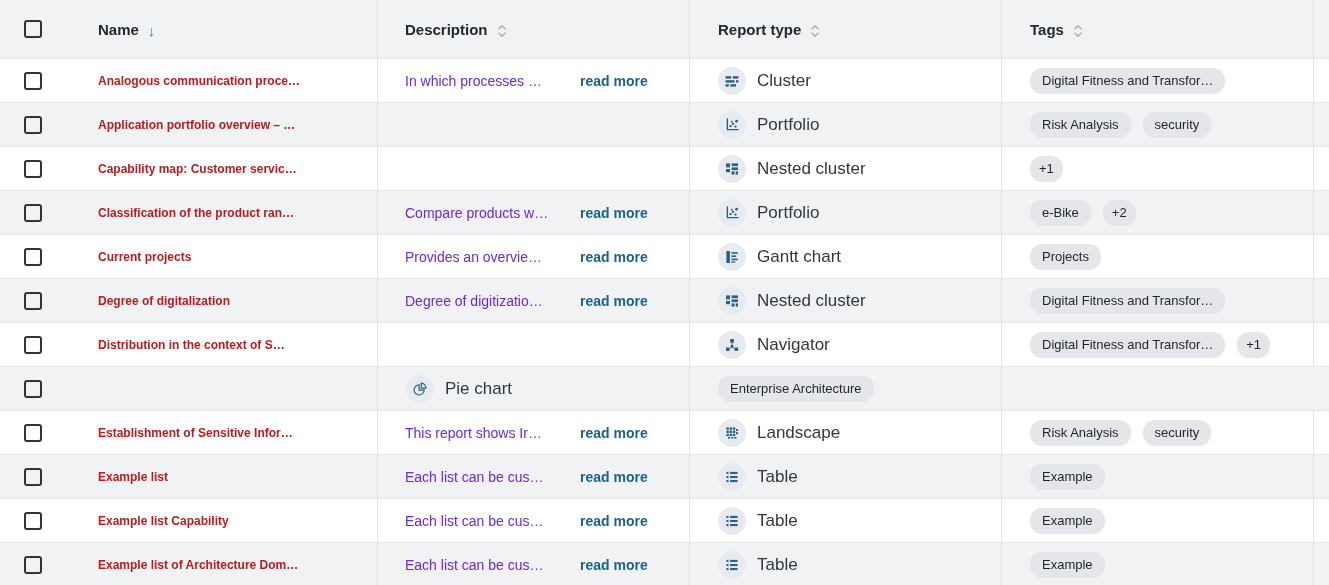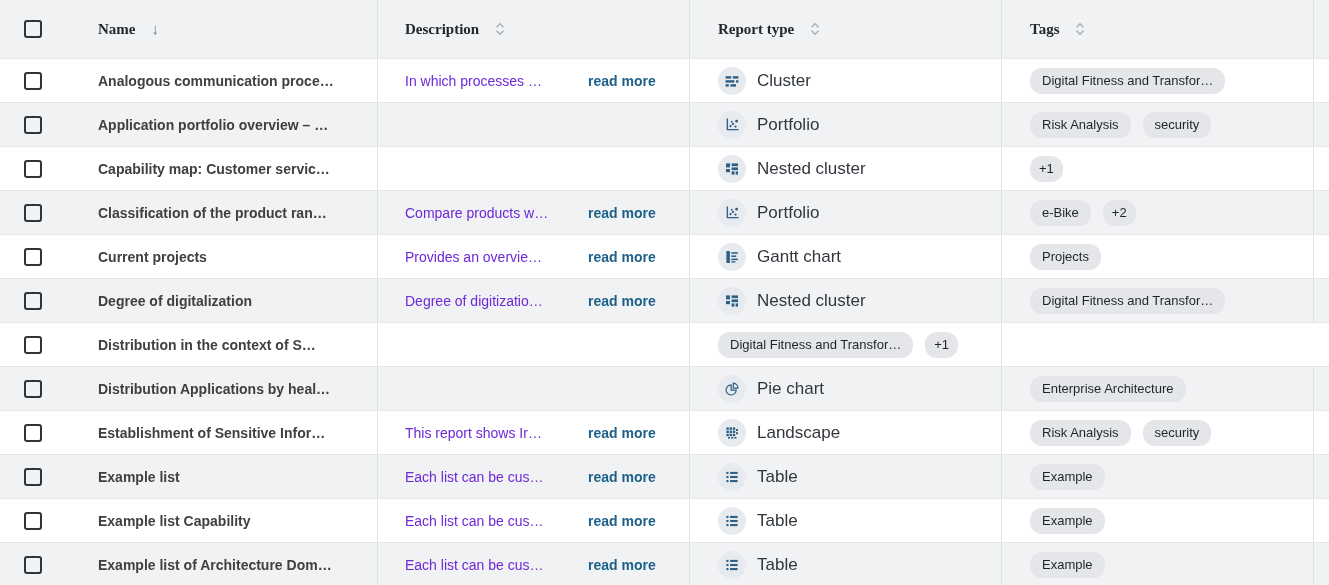--- a/index.html
+++ b/index.html
@@ -12,26 +12,26 @@
   .trow.striped{background:#f1f2f4;}
   .cell{height:100%;display:flex;align-items:center;overflow:hidden;}
   .cell.bordered{border-right:1px solid #e0e3e6;}
   .checkbox-cell{padding-left:24px;}
   .checkbox{width:18px;height:18px;border:2px solid #2f3439;border-radius:3px;background:transparent;cursor:pointer;flex:none;}
   .name-cell{padding-left:32px;padding-right:16px;}
   .desc-cell{padding-left:27px;padding-right:12px;}
   .report-cell{padding-left:28px;}
   .tags-cell{padding-left:28px;gap:12px;}
   .hdr-label{font-size:15px;font-weight:700;color:#23282d;white-space:nowrap;}
-  .hdr-flex{display:flex;align-items:center;gap:16px;cursor:pointer;font-family:Liberation Serif, serif;}
+  .hdr-flex{display:flex;align-items:flex-end;gap:9px;cursor:pointer;}
   .sort-arrow{color:#4d7ca2;font-size:15px;font-weight:400;line-height:1;}
   .sort-chevrons{display:flex;flex-direction:column;gap:1px;}
-  .name-link{font-size:14px;font-weight:700;color:#404040;text-decoration:none;white-space:nowrap;overflow:hidden;text-overflow:ellipsis;cursor:pointer;}
+  .name-link{font-size:12px;font-weight:700;color:#b91c1c;text-decoration:none;white-space:nowrap;overflow:hidden;text-overflow:ellipsis;cursor:pointer;}
   .desc-text{font-size:14px;color:#6d28d9;white-space:nowrap;overflow:hidden;width:158px;flex:none;}
-  .read-more{font-size:14px;font-weight:700;color:#1d6089;margin-left:25px;white-space:nowrap;cursor:pointer;}
+  .read-more{font-size:14px;font-weight:700;color:#1d6089;margin-left:17px;white-space:nowrap;cursor:pointer;}
   .rt-icon-circle{width:28px;height:28px;border-radius:50%;background:#e7eaee;display:flex;align-items:center;justify-content:center;flex:none;margin-right:11px;color:#2d5f84;}
   .rt-icon-circle svg{display:block;}
   .rt-label{font-size:17px;color:#31373d;white-space:nowrap;}
   .tag-pill{height:26px;display:inline-flex;align-items:center;padding:0 12px;border-radius:12px;background:#e4e6e9;font-size:13px;color:#1f2429;white-space:nowrap;max-width:200px;overflow:hidden;text-overflow:ellipsis;flex:none;}
   .tag-pill.more{padding:0 9px;}
 </style>
 </head>
 <body>
 
 <div id="app">
@@ -252,32 +252,41 @@
         <div class="cell"></div>
       </div>
       <div class="grid-row trow">
         <div class="cell checkbox-cell">
           <div class="checkbox"></div>
         </div>
         <div class="cell bordered name-cell">
           <a class="name-link">Distribution in the context of S…</a>
         </div>
         <div class="cell bordered desc-cell"></div>
+        <div class="cell bordered report-cell">
+          <span class="rt-icon-circle">
+            <svg width="16" height="16" viewBox="0 0 20 20" fill="currentColor" xmlns="http://www.w3.org/2000/svg">
+              <path d="M10.1 7.1v2.3M10.1 12.6l-3.3 2.2M10.1 12.6l3.4 2.2" fill="none" stroke="currentColor" stroke-width="1.2"></path>
+              <rect x="7.8" y="2.5" width="4.6" height="4.6"></rect>
+              <rect x="2.5" y="13.1" width="4.4" height="4.4"></rect>
+              <rect x="13.3" y="13.1" width="4.4" height="4.4"></rect>
+              <circle cx="10.1" cy="11.3" r="1.9"></circle>
+            </svg>
+          </span>
+          <span class="rt-label">Navigator</span>
+        </div>
         <div class="cell bordered tags-cell">
           <span class="tag-pill">Digital Fitness and Transfor…</span>
           <span class="tag-pill more">+1</span>
         </div>
         <div class="cell"></div>
       </div>
       <div class="grid-row trow striped">
         <div class="cell checkbox-cell">
           <div class="checkbox"></div>
-        </div>
-        <div class="cell bordered name-cell">
-          <a class="name-link">Distribution Applications by heal…</a>
         </div>
         <div class="cell bordered desc-cell"></div>
         <div class="cell bordered report-cell">
           <span class="rt-icon-circle">
             <svg width="16" height="16" viewBox="0 0 20 20" fill="currentColor" xmlns="http://www.w3.org/2000/svg">
               <path d="M8.9 4.9A6.3 6.3 0 1 0 15.2 11.5H8.9z" fill="none" stroke="currentColor" stroke-width="1.5"></path>
               <path d="M11.6 2.6a6.3 6.3 0 0 1 5.8 6.2h-5.8z" fill="none" stroke="currentColor" stroke-width="1.5"></path>
             </svg>
           </span>
           <span class="rt-label">Pie chart</span>

